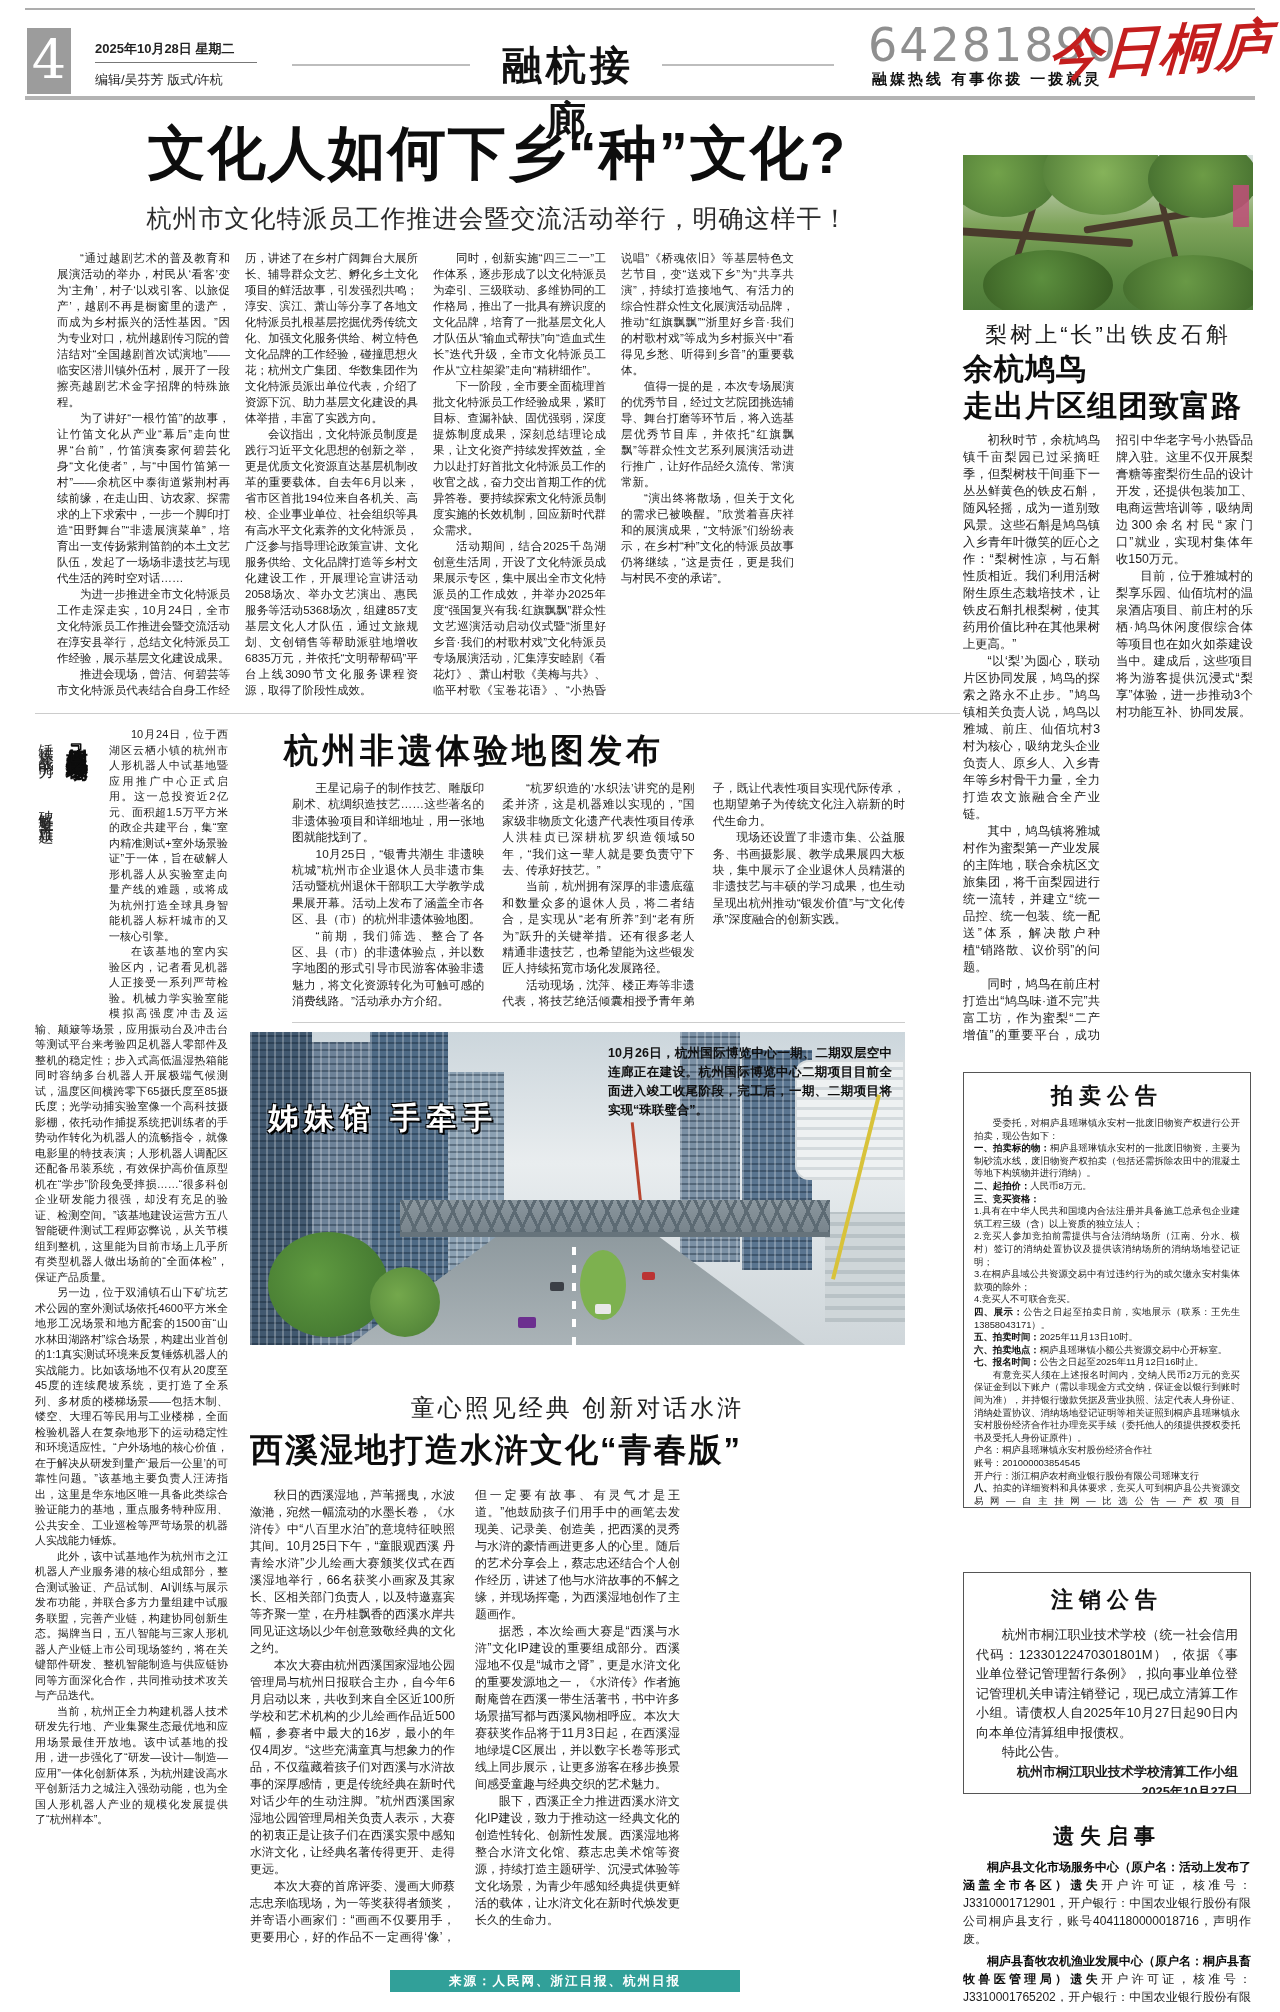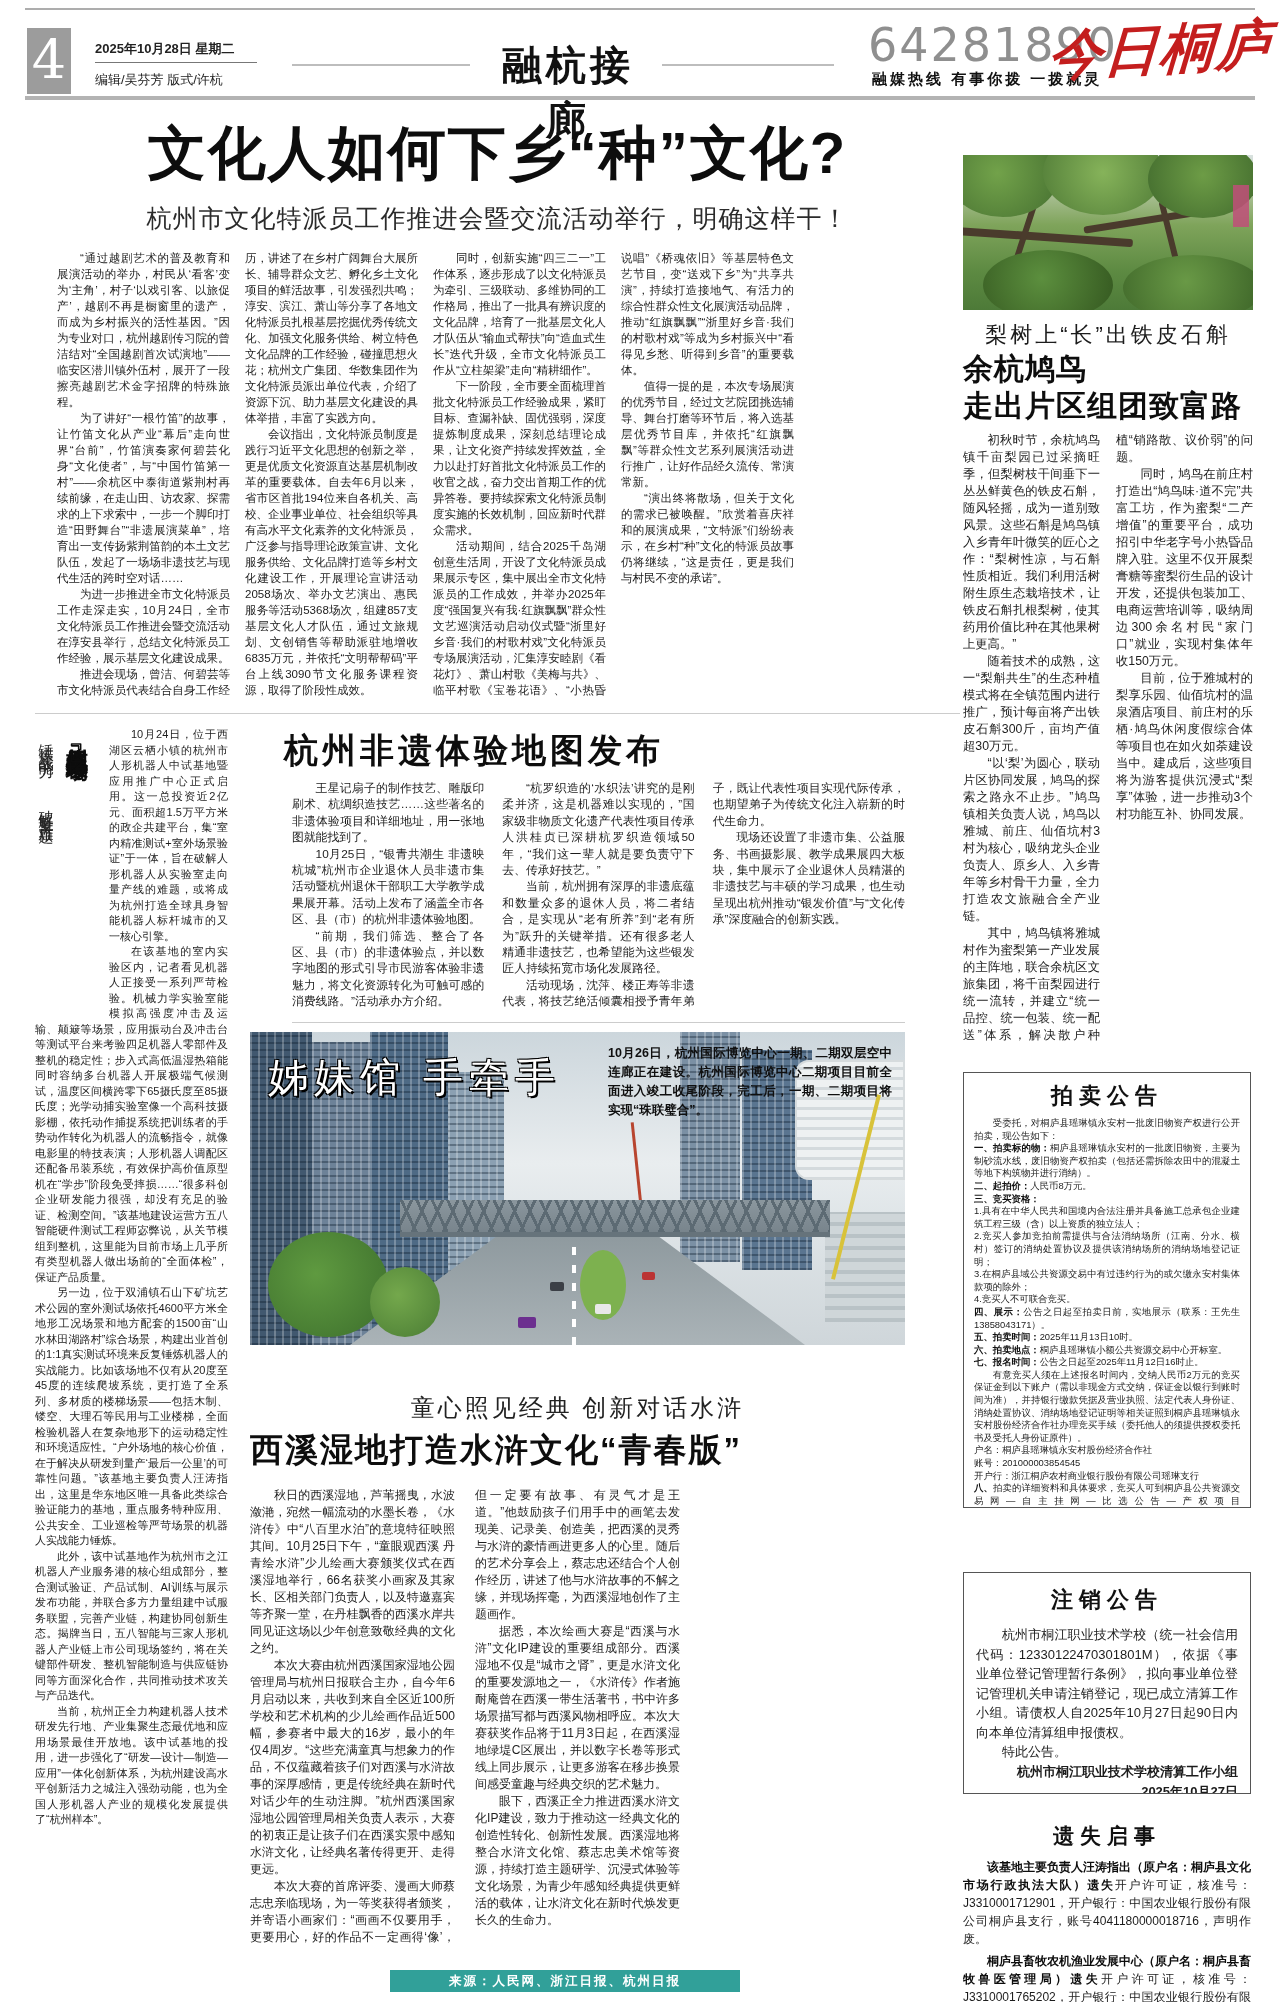--- a/index.html
+++ b/index.html
@@ -32,22 +32,22 @@
   .xixi-body{column-count:3;column-gap:20px;font-size:12px;line-height:17px;}
   .pear-body{column-count:2;column-gap:16px;font-size:12.3px;line-height:17px;}
   .robot-body{font-size:11px;line-height:15.5px;text-align:justify;overflow:hidden;}
   .robot-float{float:left;width:74px;height:292px;}
   .vert{writing-mode:vertical-rl;text-orientation:upright;}
   .robot-kicker{font-size:15px;letter-spacing:4px;color:#222;}
   .robot-title{font-size:22px;font-weight:900;letter-spacing:1px;color:#0d0d0d;line-height:30px;}
   
   .photo{background:linear-gradient(#ccd6dc,#e9edef 42%,#dfe5e8 60%,#cfd6da);overflow:hidden;}
   .bldg{position:absolute;}
-  .photo-title{position:absolute;color:#fff;font-size:40px;font-weight:400;letter-spacing:6px;
-      text-shadow:2px 2px 0 #000,-1px -1px 0 #000,1px -1px 0 #000,-1px 1px 0 #000;}
+  .photo-title{position:absolute;color:#fff;font-size:30px;font-weight:700;letter-spacing:6px;
+      text-shadow:2px 2px 0 #000,-1px -1px 0 #000,1px -1px 0 #000,-1px 1px 0 #000;margin-top:48px;}
   .photo-cap{position:absolute;font-size:12.5px;font-weight:700;color:#0f0f0f;line-height:19px;text-align:justify;}
   .caption-kicker{font-size:24px;letter-spacing:3px;color:#222;text-align:center;}
   .xixi-head{font-size:33px;}
   
   .pear-photo{background:linear-gradient(#d9e2e0 0%,#b9c9a9 18%,#7fa45b 45%,#5d8a42 75%,#4d7a38);overflow:hidden;}
   .blob{position:absolute;border-radius:50%;}
   .branch{position:absolute;background:#4a3b2c;border-radius:3px;}
   .pear-kicker{font-size:22px;letter-spacing:3px;color:#1c1c1c;text-align:center;}
   .pear-head{font-size:30px;line-height:37px;letter-spacing:1px;}
   .notice{border:1px solid #555;background:#fff;}
@@ -197,21 +197,20 @@
     <div class="bldg" style="left:270px;top:30px;width:16px;height:42px;background:#c04f79;opacity:.85;"></div>
   </div>
 
   <div class="abs pear-kicker" style="left:963px;top:320px;width:290px;">梨树上“长”出铁皮石斛</div>
   <div class="abs h-center pear-head" style="left:963px;top:350px;width:290px;">
     <div>余杭鸠鸟</div>
     <div>走出片区组团致富路</div>
   </div>
   <div class="abs cols pear-body" style="left:963px;top:432px;width:290px;height:612px;">
     <p class="par">初秋时节，余杭鸠鸟镇千亩梨园已过采摘旺季，但梨树枝干间垂下一丛丛鲜黄色的铁皮石斛，随风轻摇，成为一道别致风景。这些石斛是鸠鸟镇入乡青年叶微笑的匠心之作：“梨树性凉，与石斛性质相近。我们利用活树附生原生态栽培技术，让铁皮石斛扎根梨树，使其药用价值比种在其他果树上更高。”</p>
-    <p class="par">随着技术的成熟，这一“梨斛共生”的生态种植模式将在全镇范围内进行推广，预计每亩将产出铁皮石斛300斤，亩均产值超30万元。</p>
     <p class="par">“以‘梨’为圆心，联动片区协同发展，鸠鸟的探索之路永不止步。”鸠鸟镇相关负责人说，鸠鸟以雅城、前庄、仙佰坑村3村为核心，吸纳龙头企业负责人、原乡人、入乡青年等乡村骨干力量，全力打造农文旅融合全产业链。</p>
     <p class="par">其中，鸠鸟镇将雅城村作为蜜梨第一产业发展的主阵地，联合余杭区文旅集团，将千亩梨园进行统一流转，并建立“统一品控、统一包装、统一配送”体系，解决散户种植“销路散、议价弱”的问题。</p>
     <p class="par">同时，鸠鸟在前庄村打造出“鸠鸟味·道不完”共富工坊，作为蜜梨“二产增值”的重要平台，成功招引中华老字号小热昏品牌入驻。这里不仅开展梨膏糖等蜜梨衍生品的设计开发，还提供包装加工、电商运营培训等，吸纳周边300余名村民“家门口”就业，实现村集体年收150万元。</p>
     <p class="par">目前，位于雅城村的梨享乐园、仙佰坑村的温泉酒店项目、前庄村的乐栖·鸠鸟休闲度假综合体等项目也在如火如荼建设当中。建成后，这些项目将为游客提供沉浸式“梨享”体验，进一步推动3个村功能互补、协同发展。</p>
   </div>
 
   <div class="abs notice" style="left:963px;top:1072px;width:288px;height:436px;padding:8px 10px;box-sizing:border-box;overflow:hidden;">
     <div class="notice-title">拍卖公告</div>
     <div style="height:6px;"></div>
     <p class="aline ind"><b></b><span>受委托，对桐庐县瑶琳镇永安村一批废旧物资产权进行公开拍卖，现公告如下：</span></p>
@@ -239,17 +238,17 @@
     <div style="height:10px;"></div>
     <p class="par">杭州市桐江职业技术学校（统一社会信用代码：12330122470301801M），依据《事业单位登记管理暂行条例》，拟向事业单位登记管理机关申请注销登记，现已成立清算工作小组。请债权人自2025年10月27日起90日内向本单位清算组申报债权。</p>
     <p class="par">特此公告。</p>
     <p style="margin:0;font-size:13px;line-height:20px;font-weight:700;text-align:right;">杭州市桐江职业技术学校清算工作小组</p>
     <p style="margin:0;font-size:13px;line-height:20px;font-weight:700;text-align:right;">2025年10月27日</p>
   </div>
 
   <div class="abs" style="left:963px;top:1822px;width:288px;height:180px;overflow:hidden;">
     <div class="notice-title" style="font-size:21px;">遗失启事</div>
     <div style="height:8px;"></div>
-    <p class="loss-item ind"><b>该基地主要负责人汪涛指出（原户名：桐庐县文化市场行政执法大队）遗失</b><span>开户许可证，核准号：J3310001712901，开户银行：中国农业银行股份有限公司桐庐县支行，账号4041180000018716，声明作废。</span></p>
+    <p class="loss-item ind"><b>桐庐县文化市场服务中心（原户名：活动上发布了涵盖全市各区）遗失</b><span>开户许可证，核准号：J3310001712901，开户银行：中国农业银行股份有限公司桐庐县支行，账号4041180000018716，声明作废。</span></p>
     <p class="loss-item ind"><b>桐庐县畜牧农机渔业发展中心（原户名：桐庐县畜牧兽医管理局）遗失</b><span>开户许可证，核准号：J3310001765202，开户银行：中国农业银行股份有限公司桐庐县支行，账号：4041180000019177，声明作废。</span></p>
   </div>
 
 </div>
 
 </body></html>

